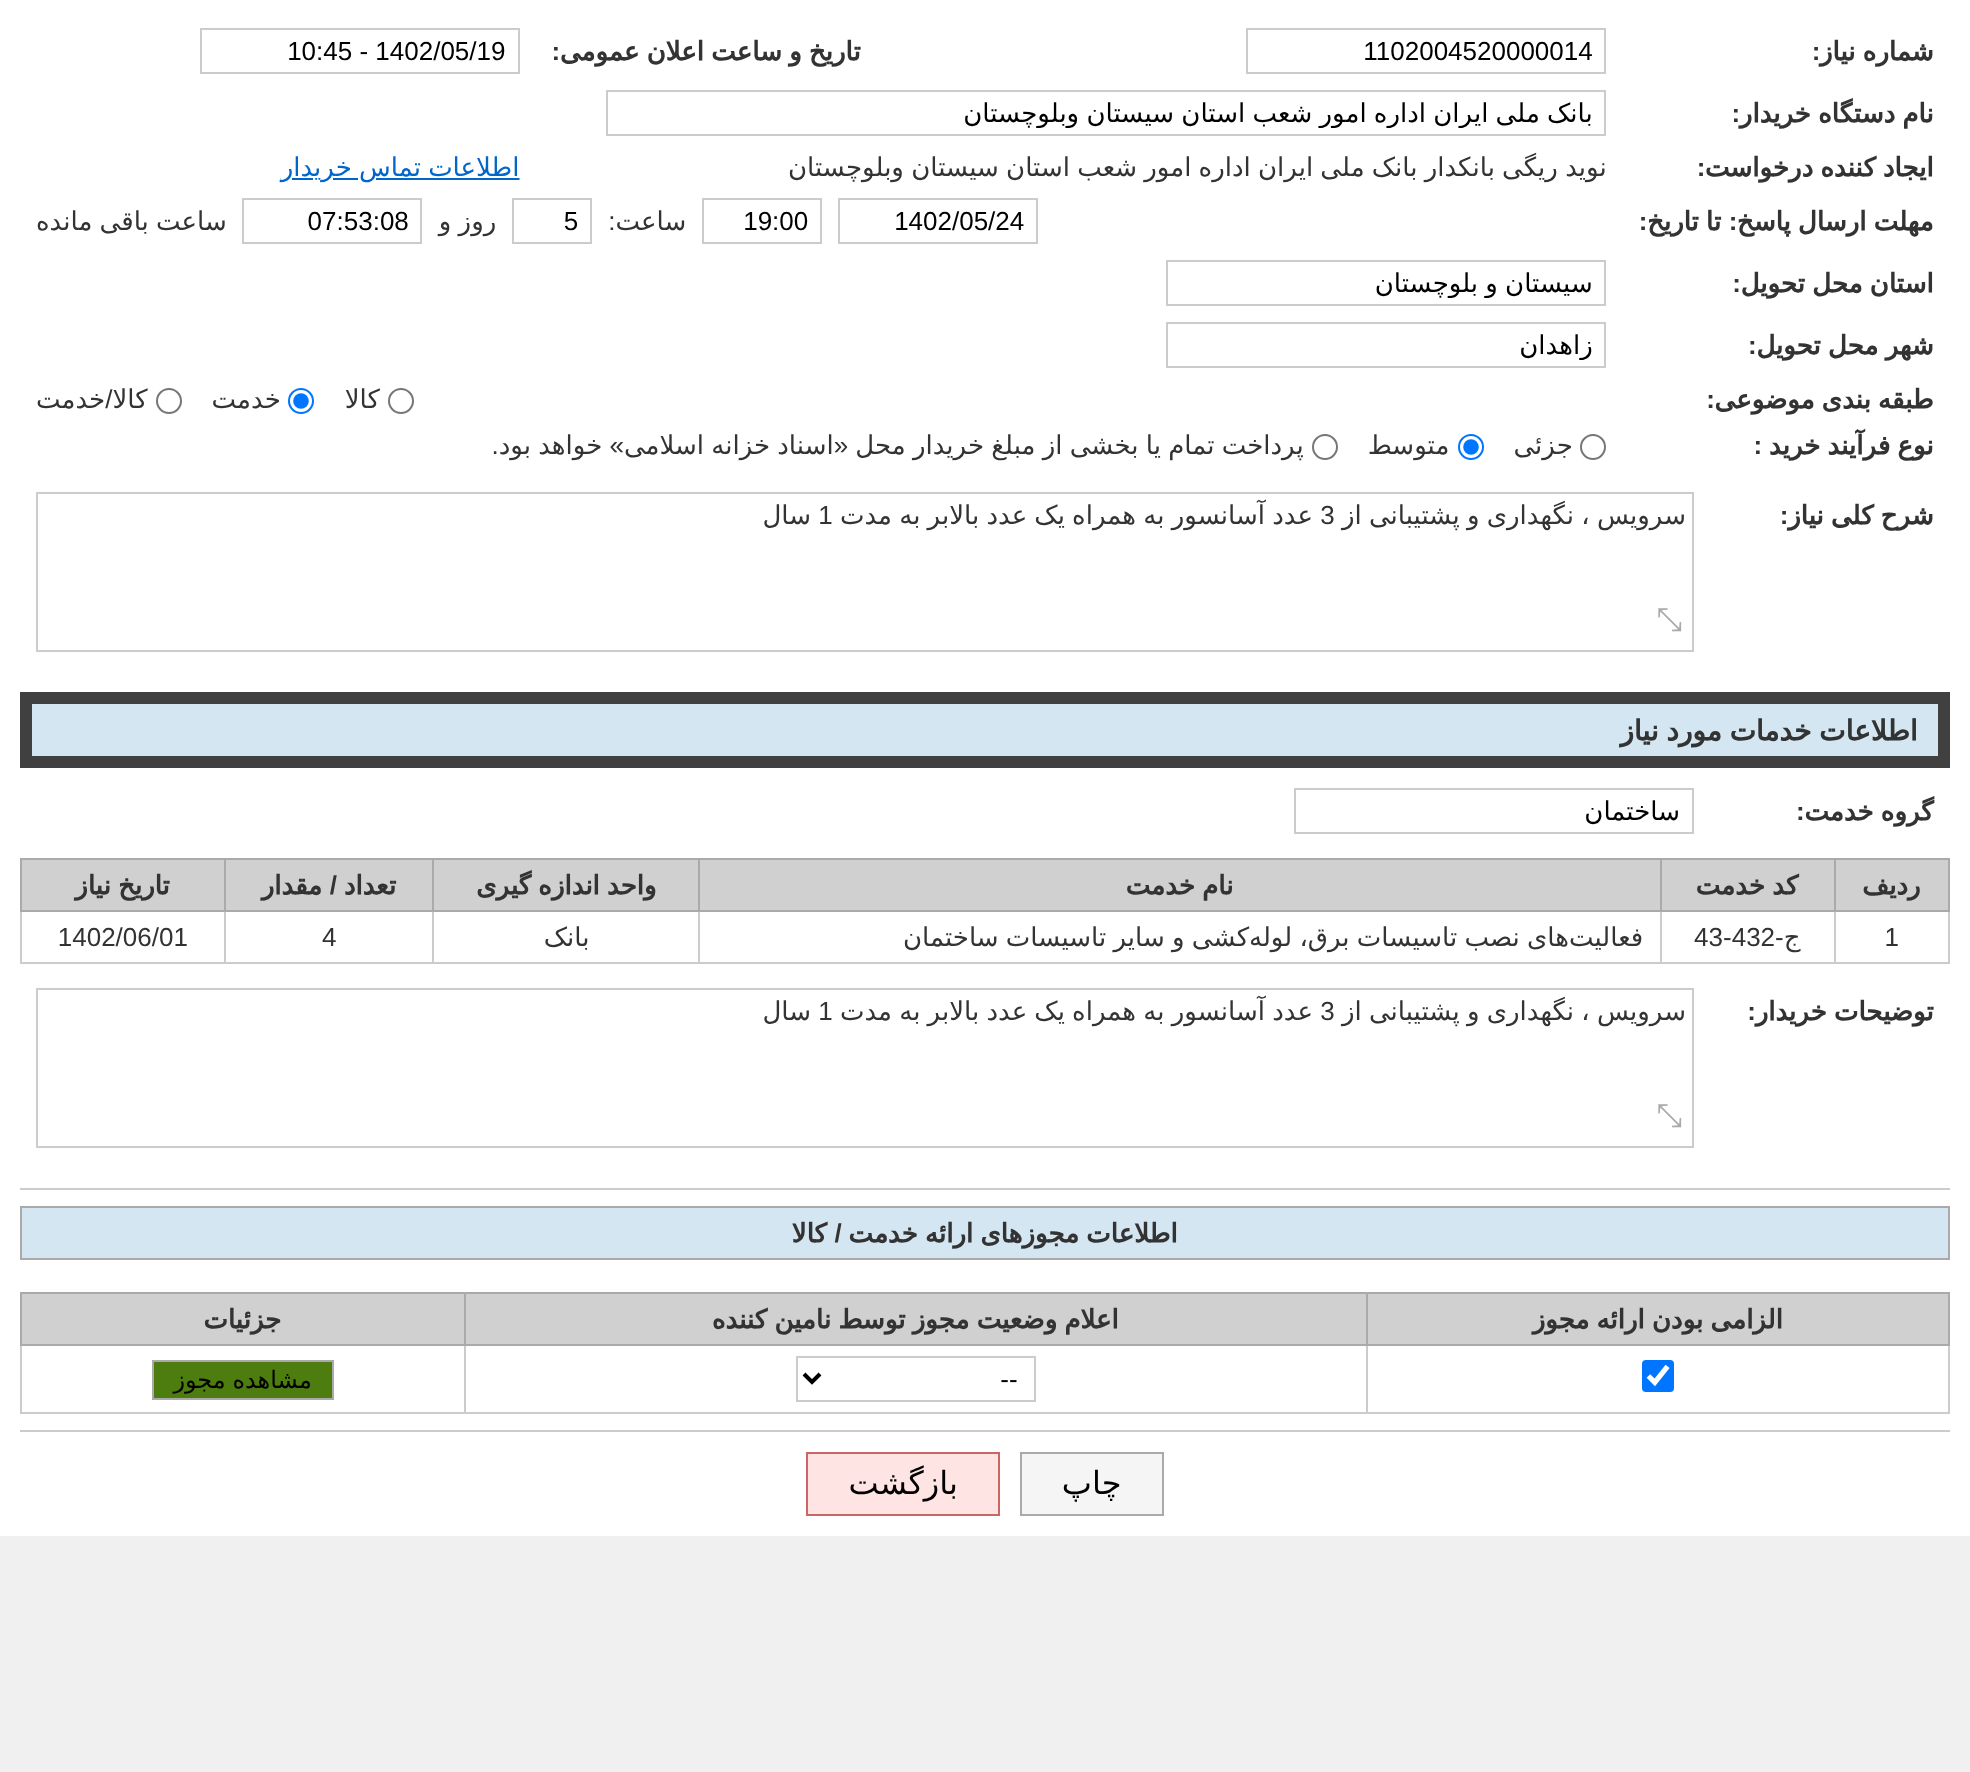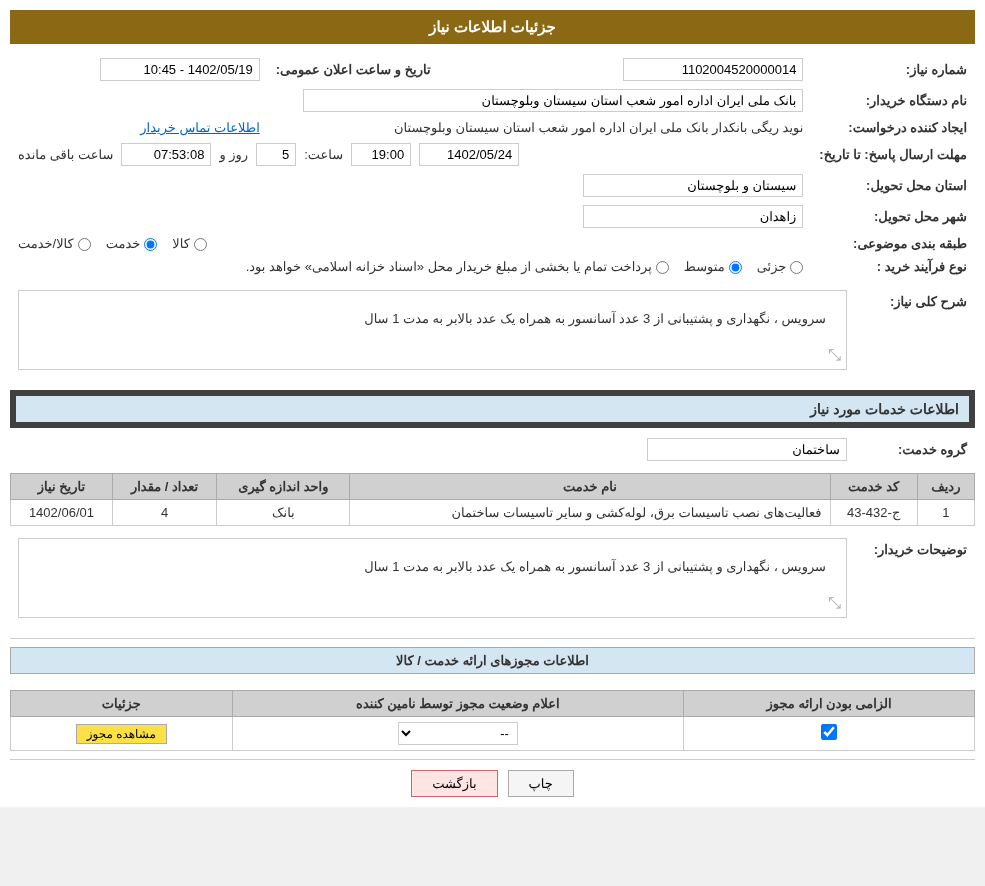--- a/index.html
+++ b/index.html
@@ -94,21 +94,21 @@
     .data-table td {
       border: 1px solid #ccc;
       padding: 5px 8px;
       text-align: center;
     }
     .data-table td.rtl-text {
       text-align: right;
     }
     .notes-section {
       border: 1px solid #ccc;
-      padding: 20px;
+      padding: 3px;
       margin-bottom: 8px;
       min-height: 80px;
       background: #fff;
       position: relative;
     }
     .notes-text {
       text-align: right;
       color: #333;
     }
     .notes-icon {
@@ -128,21 +128,21 @@
       display: flex;
       justify-content: center;
       gap: 10px;
       margin-top: 10px;
     }
     .btn {
       padding: 5px 20px;
       border: 1px solid #aaa;
       cursor: pointer;
       font-family: Tahoma, Arial, sans-serif;
-      font-size: 13px;
+      font-size: 16px;
     }
     .btn-print {
       background: #f5f5f5;
     }
     .btn-back {
       background: #ffe4e4;
       border-color: #cc6666;
     }
     .separator {
       border: none;
@@ -165,36 +165,33 @@
       font-family: Tahoma, Arial, sans-serif;
       font-size: 13px;
       direction: rtl;
       width: 120px;
     }
     .checkbox-input {
       width: 16px;
       height: 16px;
     }
     .view-btn {
-      background: #fde047;
+      background: #4d7c0f;
       border: 1px solid #aaa;
       padding: 2px 10px;
       cursor: pointer;
       font-family: Tahoma, Arial, sans-serif;
       font-size: 12px;
     }
   </style>
 </head>
 <body>
 
 <div class="page-wrapper">
 
-  <div class="header-bar">
-    <span>جزئیات اطلاعات نیاز</span>
-  </div>
 
   <table class="info-table">
 
     <tbody>
         <tr>
       <td class="label-cell">شماره نیاز:</td>
       <td class="value-cell">
         <input type="text" class="input-field input-medium" value="1102004520000014" readonly="" style="width: 180px;">
       </td>
       <td class="label-cell" style="text-align:left;">تاریخ و ساعت اعلان عمومی:</td>

